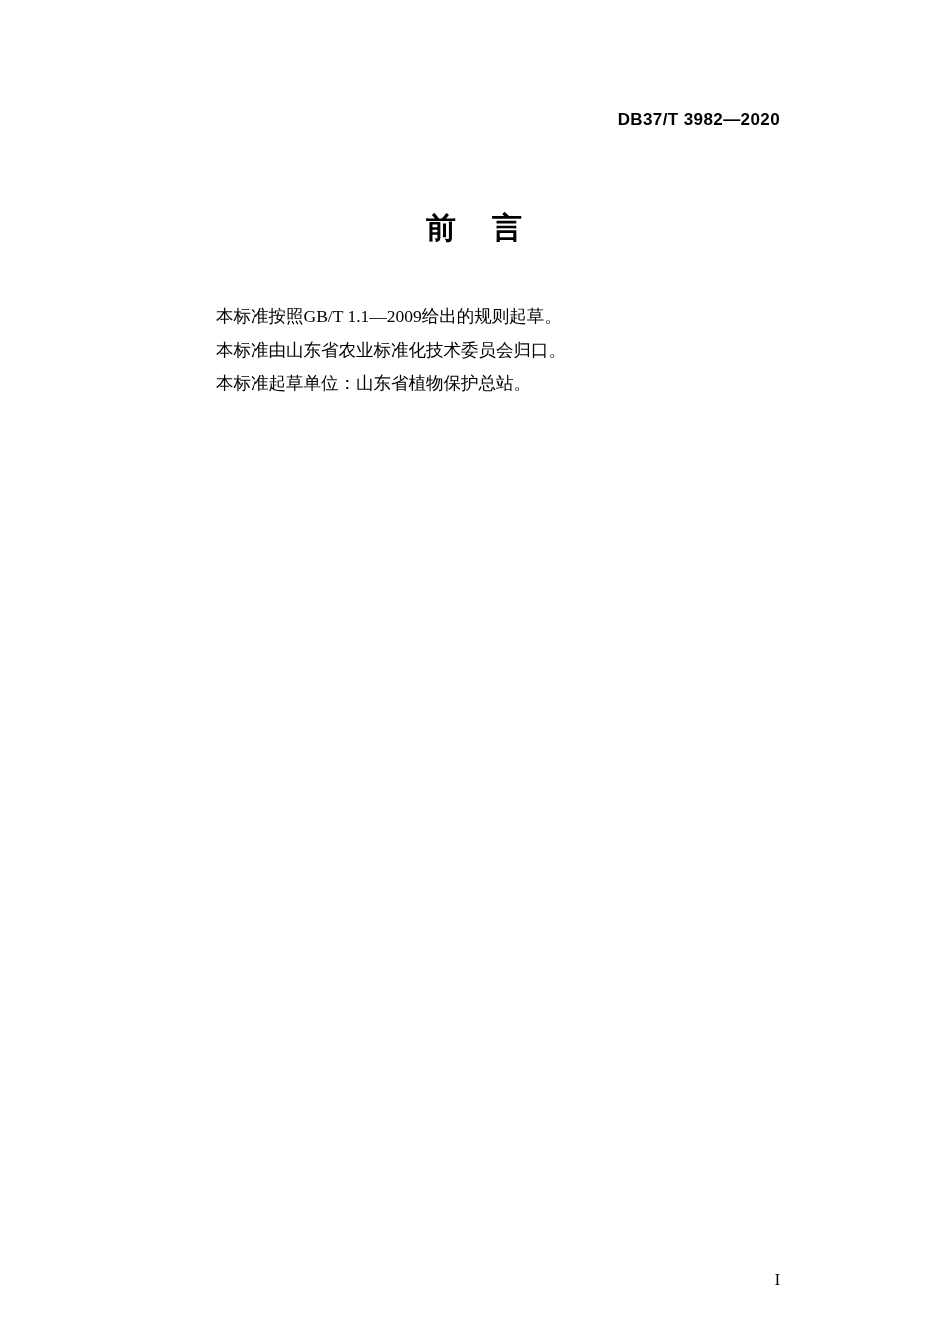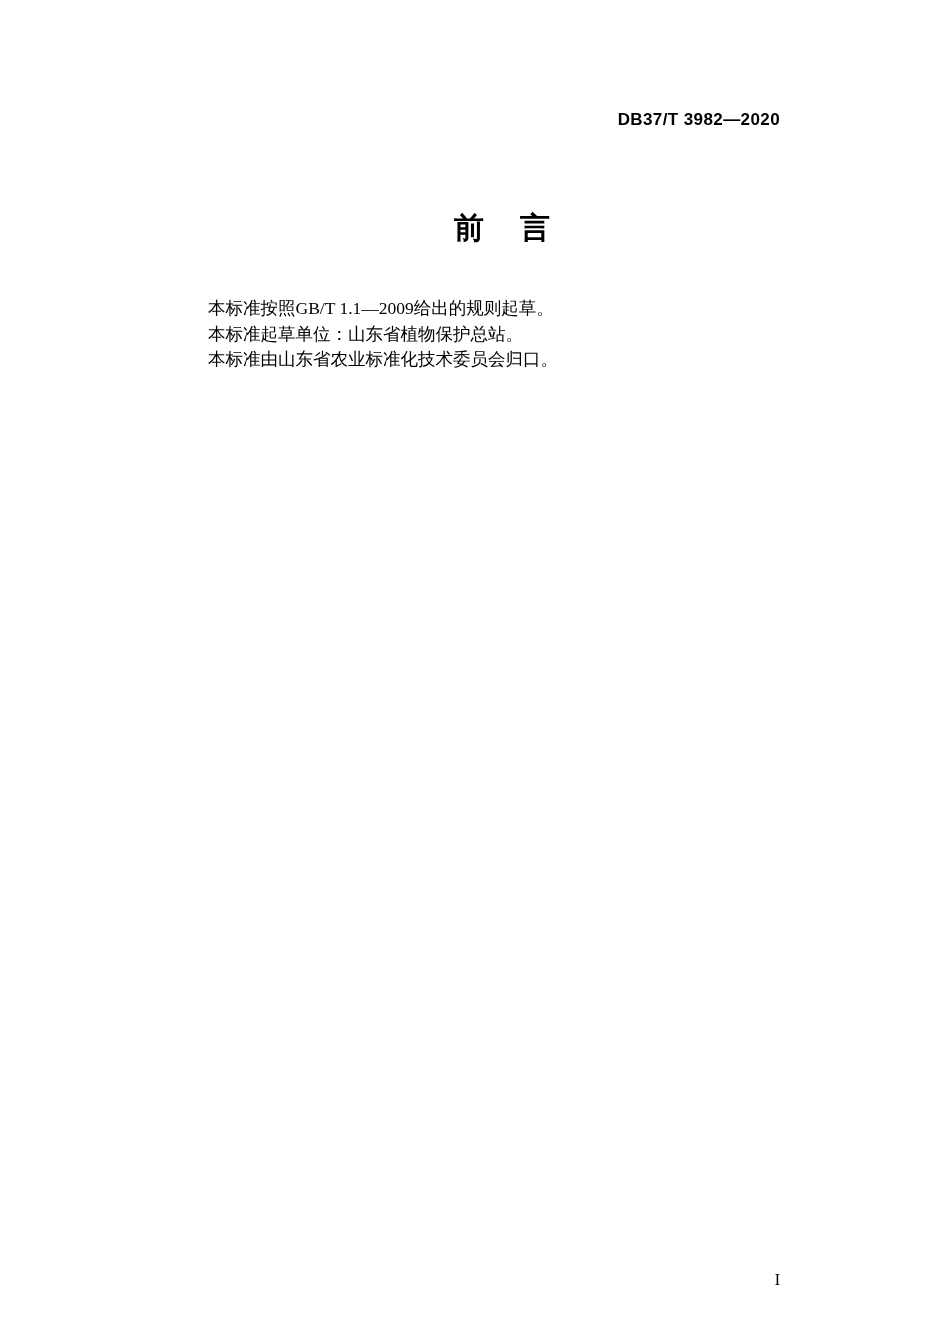--- a/index.html
+++ b/index.html
@@ -30,37 +30,36 @@
   .doc-title {
     position: absolute;
     top: 208px;
     left: 0;
     width: 100%;
     text-align: center;
     font-family: "DejaVu Sans", "Liberation Sans", sans-serif;
     font-size: 30px;
     font-weight: bold;
     letter-spacing: 2px;
-    margin-left: 28px;
   }
   .doc-title .gap {
     display: inline-block;
     width: 34px;
   }
   .body-block {
     position: absolute;
     top: 296px;
     left: 98px;
     right: 95px;
     font-size: 17.5px;
     line-height: 25.5px;
   }
   .para {
     text-indent: 2em;
-    margin: 0;
+    margin: 8px;
     padding: 0;
     text-align: justify;
     text-justify: inter-ideograph;
   }
   .para.wrap {
     text-indent: 2em;
   }
   .page-number {
     position: absolute;
     bottom: 55px;
@@ -75,19 +74,19 @@
 <div class="page">
 
   <div class="header-code">DB37/T 3982—2020</div>
 
   <div class="doc-title">
     <span>前</span><span class="gap"></span><span>言</span>
   </div>
 
   <div class="body-block">
     <p class="para">本标准按照GB/T 1.1—2009给出的规则起草。</p>
+    <p class="para">本标准由山东省农业标准化技术委员会归口。</p>
     <p class="para">本标准起草单位：山东省植物保护总站。</p>
-    <p class="para">本标准由山东省农业标准化技术委员会归口。</p>
   </div>
 
   <div class="page-number">I</div>
 
 </div>
 
 </body></html>

